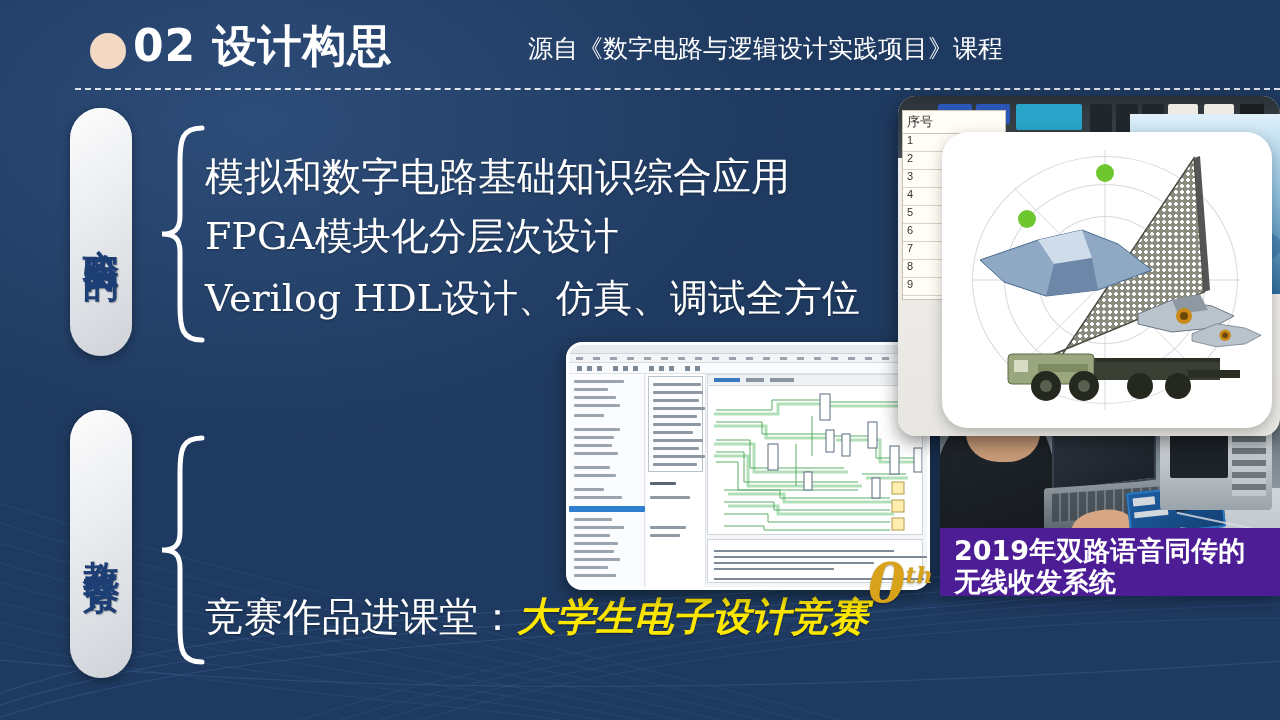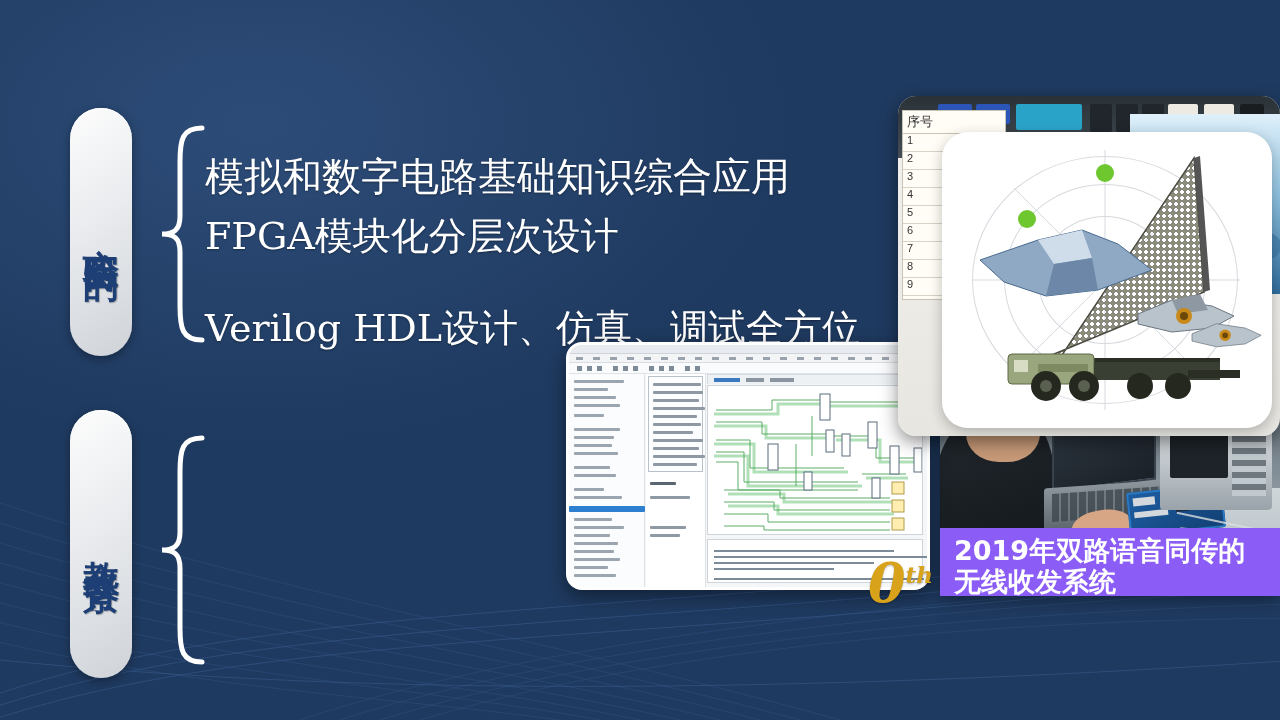--- a/index.html
+++ b/index.html
@@ -195,21 +195,21 @@
   .radar-ring { position:absolute; border:1px solid #d6d9de; border-radius:50%; }
   .radar-dot { position:absolute; width:18px; height:18px; border-radius:50%; background:#6ec72e; }
 
   
   .caption {
     position:absolute; left:940px; width:340px;
     font-size:27px; line-height:1.16; padding:7px 10px 8px 14px;
     font-family:"DejaVu Sans","Liberation Sans",sans-serif;
     font-weight:bold;
   }
-  #caption-1 { top:528px; height:68px; background:#8b5cf6; color:#ffffff; }
+  #caption-1 { top:528px; height:68px; background:#4c1d95; color:#ffffff; }
   #caption-2 { top:600px; height:74px; background:#dfe2e8; color:#0d0d0d; }
 
   
   #anniversary {
     position:absolute; left:868px; top:556px; width:78px; height:62px;
     color:#d9a21b; font-size:54px; font-weight:bold; font-style:italic;
     font-family:"DejaVu Serif","Liberation Serif",serif; line-height:1;
     text-shadow:0 1px 2px rgba(0,0,0,.3);
   }
   #anniversary sup { font-size:23px; }
@@ -237,46 +237,55 @@
       <path d="M-10 540 C 250 620, 520 658, 760 720"></path>
       <path d="M-10 520 C 260 606, 540 650, 800 720"></path>
       <path d="M-10 500 C 270 592, 560 642, 840 720"></path>
       <path d="M300 720 C 480 660, 760 610, 1290 576"></path>
       <path d="M340 720 C 520 662, 800 614, 1290 590"></path>
       <path d="M380 720 C 560 664, 840 618, 1290 604"></path>
       <path d="M420 720 C 600 666, 880 622, 1290 618"></path>
     </g>
   </svg>
 
+  <div id="header">
+    <div id="header-dot"></div>
+    <div id="header-title">02 设计构思</div>
+    <div id="header-source">源自《数字电路与逻辑设计实践项目》课程</div>
+    <div id="header-rule"></div>
+  </div>
 
   <div class="pill" id="pill-purpose">
     <span class="pill-text">实验目的</span>
   </div>
 
   <div class="brace" style="left:158px; top:122px;">
     <svg width="48" height="224" viewBox="0 0 48 224">
       <path d="M44 6 C 24 6, 22 18, 22 40 L22 94 C22 108, 16 112, 4 112 C16 112, 22 116, 22 130 L22 184 C22 206, 24 218, 44 218" fill="none" stroke="#ffffff" stroke-width="5" stroke-linecap="round"></path>
     </svg>
   </div>
 
   <div class="bullet" style="left:205px; top:211px;">FPGA模块化分层次设计</div>
   <div class="bullet bullet-cjk" style="left:205px; top:150px;">模拟和数字电路基础知识综合应用</div>
-  <div class="bullet" style="left:205px; top:273px;margin-top:30px;">Verilog HDL设计、仿真、调试全方位</div>
+  <div class="bullet" style="left:205px; top:273px;">Verilog HDL设计、仿真、调试全方位</div>
 
   <div class="pill" id="pill-reform">
     <span class="pill-text">教改背景</span>
   </div>
 
   <div class="brace" style="left:158px; top:432px;">
     <svg width="48" height="236" viewBox="0 0 48 236">
       <path d="M44 6 C 24 6, 22 18, 22 40 L22 100 C22 114, 16 118, 4 118 C16 118, 22 122, 22 136 L22 196 C22 218, 24 230, 44 230" fill="none" stroke="#ffffff" stroke-width="5" stroke-linecap="round"></path>
     </svg>
   </div>
 
 
+  <div class="bullet bullet-cjk" style="left:205px; top:590px;">
+    <span>竞赛作品进课堂：</span><span class="hl-yellow">大学生电子设计竞赛</span>
+  </div>
 
   <div class="photo" id="photo-lab">
     <div class="bench"></div>
     <div class="person"></div>
     <div class="head"></div>
     <div class="hair"></div>
     <div class="laptop-screen"></div>
     <div class="laptop-base">
         <div class="kbd"></div>
       </div>

